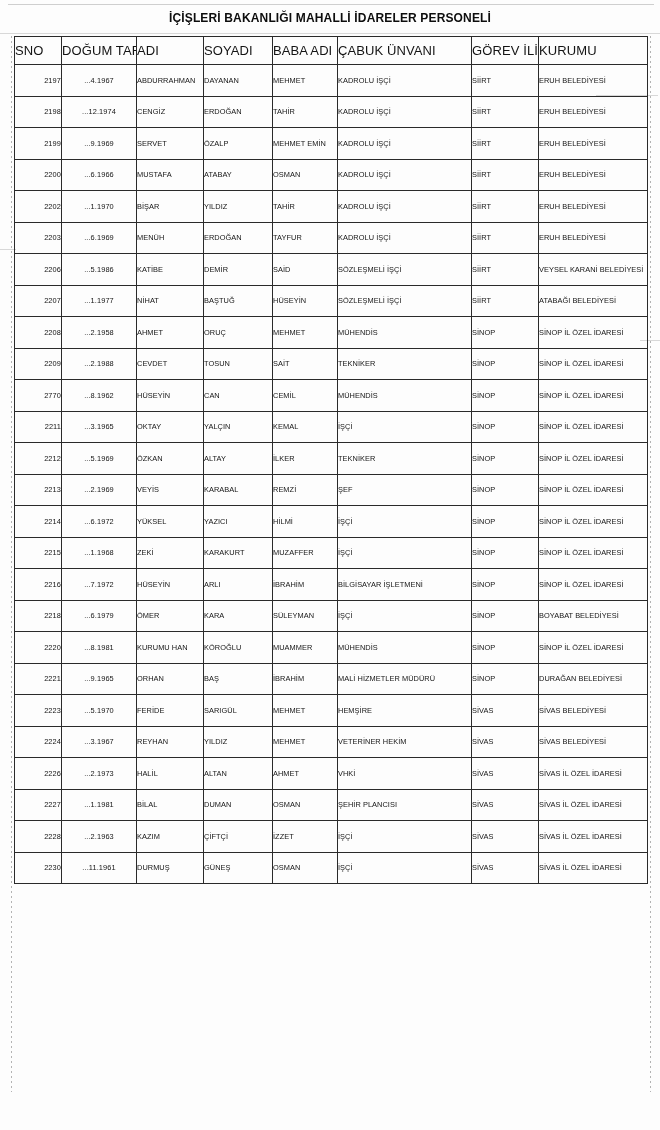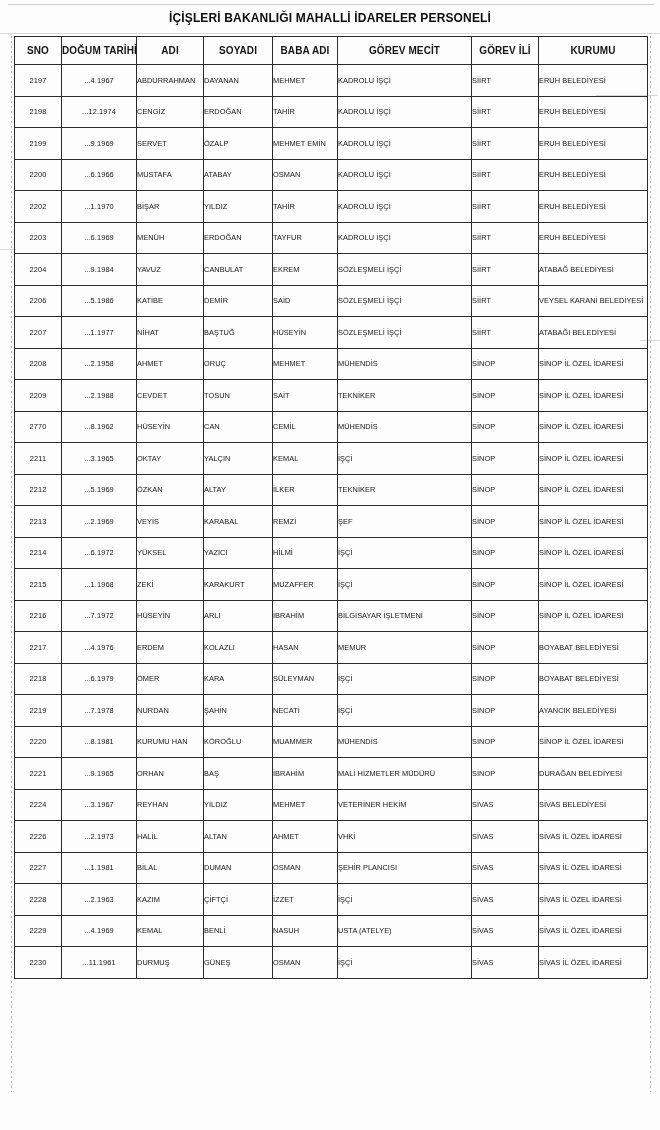--- a/index.html
+++ b/index.html
@@ -66,39 +66,39 @@
     padding: 0;
     vertical-align: middle;
     font-size: 7.4px;
     color: #141414;
     height: 30.5px;
     overflow: hidden;
     white-space: nowrap;
   }
 
   table.personnel th {
-    text-align: center;
-    font-weight: bold;
-    font-size: 10px;
+    text-align: left;
+    font-weight: normal;
+    font-size: 13px;
     height: 27px;
     letter-spacing: 0.1px;
   }
 
   
   col.c-sno      { width: 47px; }
   col.c-dogum    { width: 75px; }
   col.c-adi      { width: 67px; }
   col.c-soyadi   { width: 69px; }
   col.c-baba     { width: 65px; }
   col.c-unvan    { width: 134px; }
   col.c-gil      { width: 67px; }
   col.c-kurum    { width: 109px; }
 
   td.sno {
-    text-align: center;
+    text-align: right;
     font-size: 7.6px;
     letter-spacing: 0.1px;
   }
   td.dogum {
     padding-left: 4px;
     text-align: center;
     letter-spacing: 0.1px;
   }
   td.adi, td.soyadi, td.baba, td.unvan, td.gil, td.kurum {
     padding-left: 4px;
@@ -157,21 +157,21 @@
           <col class="c-gil">
           <col class="c-kurum">
       </colgroup>
       <thead>
         <tr id="header-row">
             <th>SNO</th>
             <th>DOĞUM TARİHİ</th>
             <th>ADI</th>
             <th>SOYADI</th>
             <th>BABA ADI</th>
-            <th>GÖREV MECİT</th>
+            <th>ÇABUK ÜNVANI</th>
             <th>GÖREV İLİ</th>
             <th>KURUMU</th>
           </tr>
       </thead>
       <tbody id="table-body">
           <tr>
             <td class="sno">2197</td>
             <td class="dogum">...4.1967</td>
             <td class="adi">ABDURRAHMAN</td>
             <td class="soyadi">DAYANAN</td>
@@ -222,30 +222,20 @@
           </tr>
           <tr>
             <td class="sno">2203</td>
             <td class="dogum">...6.1969</td>
             <td class="adi">MENÜH</td>
             <td class="soyadi">ERDOĞAN</td>
             <td class="baba">TAYFUR</td>
             <td class="unvan">KADROLU İŞÇİ</td>
             <td class="gil">SİİRT</td>
             <td class="kurum">ERUH BELEDİYESİ</td>
-          </tr>
-          <tr>
-            <td class="sno">2204</td>
-            <td class="dogum">...9.1984</td>
-            <td class="adi">YAVUZ</td>
-            <td class="soyadi">CANBULAT</td>
-            <td class="baba">EKREM</td>
-            <td class="unvan">SÖZLEŞMELİ İŞÇİ</td>
-            <td class="gil">SİİRT</td>
-            <td class="kurum">ATABAĞ BELEDİYESİ</td>
           </tr>
           <tr>
             <td class="sno">2206</td>
             <td class="dogum">...5.1986</td>
             <td class="adi">KATİBE</td>
             <td class="soyadi">DEMİR</td>
             <td class="baba">SAİD</td>
             <td class="unvan">SÖZLEŞMELİ İŞÇİ</td>
             <td class="gil">SİİRT</td>
             <td class="kurum">VEYSEL KARANİ BELEDİYESİ</td>
@@ -344,48 +334,28 @@
             <td class="sno">2216</td>
             <td class="dogum">...7.1972</td>
             <td class="adi">HÜSEYİN</td>
             <td class="soyadi">ARLI</td>
             <td class="baba">İBRAHİM</td>
             <td class="unvan">BİLGİSAYAR İŞLETMENİ</td>
             <td class="gil">SİNOP</td>
             <td class="kurum">SİNOP İL ÖZEL İDARESİ</td>
           </tr>
           <tr>
-            <td class="sno">2217</td>
-            <td class="dogum">...4.1976</td>
-            <td class="adi">ERDEM</td>
-            <td class="soyadi">KOLAZLI</td>
-            <td class="baba">HASAN</td>
-            <td class="unvan">MEMUR</td>
-            <td class="gil">SİNOP</td>
-            <td class="kurum">BOYABAT BELEDİYESİ</td>
-          </tr>
-          <tr>
             <td class="sno">2218</td>
             <td class="dogum">...6.1979</td>
             <td class="adi">ÖMER</td>
             <td class="soyadi">KARA</td>
             <td class="baba">SÜLEYMAN</td>
             <td class="unvan">İŞÇİ</td>
             <td class="gil">SİNOP</td>
             <td class="kurum">BOYABAT BELEDİYESİ</td>
-          </tr>
-          <tr>
-            <td class="sno">2219</td>
-            <td class="dogum">...7.1978</td>
-            <td class="adi">NURDAN</td>
-            <td class="soyadi">ŞAHİN</td>
-            <td class="baba">NECATİ</td>
-            <td class="unvan">İŞÇİ</td>
-            <td class="gil">SİNOP</td>
-            <td class="kurum">AYANCIK BELEDİYESİ</td>
           </tr>
           <tr>
             <td class="sno">2220</td>
             <td class="dogum">...8.1981</td>
             <td class="adi">KURUMU HAN</td>
             <td class="soyadi">KÖROĞLU</td>
             <td class="baba">MUAMMER</td>
             <td class="unvan">MÜHENDİS</td>
             <td class="gil">SİNOP</td>
             <td class="kurum">SİNOP İL ÖZEL İDARESİ</td>
@@ -394,20 +364,30 @@
             <td class="sno">2221</td>
             <td class="dogum">...9.1965</td>
             <td class="adi">ORHAN</td>
             <td class="soyadi">BAŞ</td>
             <td class="baba">İBRAHİM</td>
             <td class="unvan">MALİ HİZMETLER MÜDÜRÜ</td>
             <td class="gil">SİNOP</td>
             <td class="kurum">DURAĞAN BELEDİYESİ</td>
           </tr>
           <tr>
+            <td class="sno">2223</td>
+            <td class="dogum">...5.1970</td>
+            <td class="adi">FERİDE</td>
+            <td class="soyadi">SARIGÜL</td>
+            <td class="baba">MEHMET</td>
+            <td class="unvan">HEMŞİRE</td>
+            <td class="gil">SİVAS</td>
+            <td class="kurum">SİVAS BELEDİYESİ</td>
+          </tr>
+          <tr>
             <td class="sno">2224</td>
             <td class="dogum">...3.1967</td>
             <td class="adi">REYHAN</td>
             <td class="soyadi">YILDIZ</td>
             <td class="baba">MEHMET</td>
             <td class="unvan">VETERİNER HEKİM</td>
             <td class="gil">SİVAS</td>
             <td class="kurum">SİVAS BELEDİYESİ</td>
           </tr>
           <tr>
@@ -434,30 +414,20 @@
             <td class="sno">2228</td>
             <td class="dogum">...2.1963</td>
             <td class="adi">KAZIM</td>
             <td class="soyadi">ÇİFTÇİ</td>
             <td class="baba">İZZET</td>
             <td class="unvan">İŞÇİ</td>
             <td class="gil">SİVAS</td>
             <td class="kurum">SİVAS İL ÖZEL İDARESİ</td>
           </tr>
           <tr>
-            <td class="sno">2229</td>
-            <td class="dogum">...4.1969</td>
-            <td class="adi">KEMAL</td>
-            <td class="soyadi">BENLİ</td>
-            <td class="baba">NASUH</td>
-            <td class="unvan">USTA (ATELYE)</td>
-            <td class="gil">SİVAS</td>
-            <td class="kurum">SİVAS İL ÖZEL İDARESİ</td>
-          </tr>
-          <tr>
             <td class="sno">2230</td>
             <td class="dogum">...11.1961</td>
             <td class="adi">DURMUŞ</td>
             <td class="soyadi">GÜNEŞ</td>
             <td class="baba">OSMAN</td>
             <td class="unvan">İŞÇİ</td>
             <td class="gil">SİVAS</td>
             <td class="kurum">SİVAS İL ÖZEL İDARESİ</td>
           </tr>
         </tbody>

